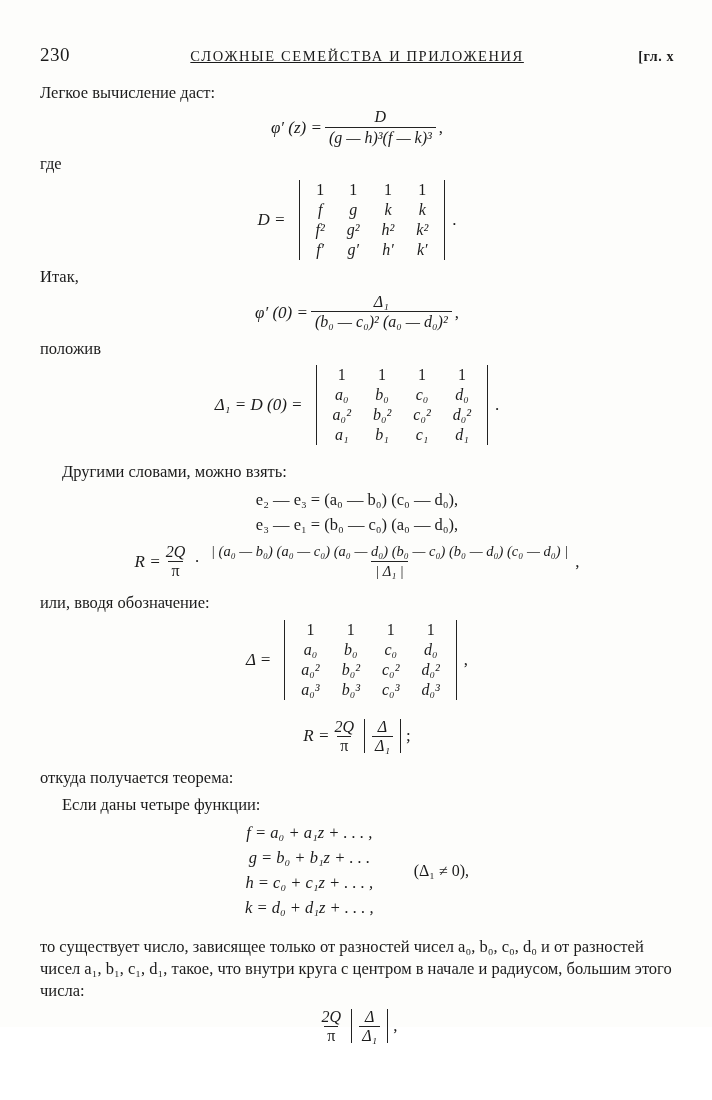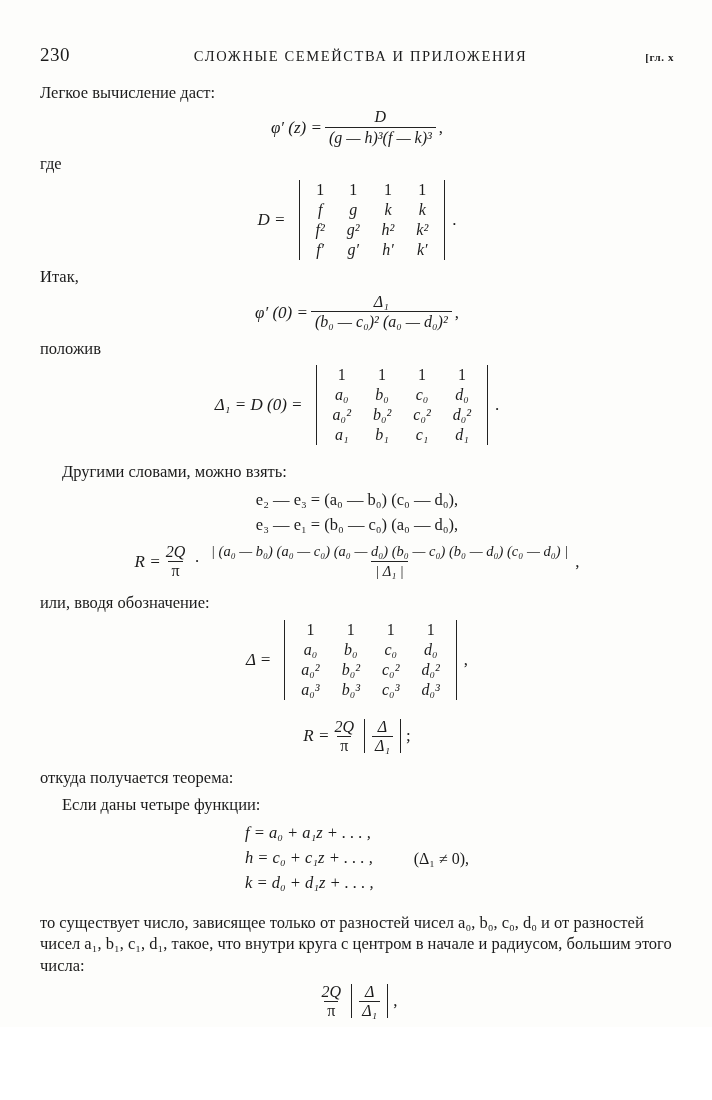--- a/index.html
+++ b/index.html
@@ -39,23 +39,24 @@
     font-size: 19px;
     letter-spacing: 0.5px;
   }
   .runhead .title {
     font-size: 14.5px;
     letter-spacing: 1.6px;
     text-transform: uppercase;
     flex: 1;
     text-align: center;
     padding-left: 6px;
+    text-decoration: underline;
   }
   .runhead .chap {
-    font-size: 11px;
+    font-size: 14px;
     font-weight: bold;
     letter-spacing: 0.6px;
   }
   
   .content {
     position: absolute;
     top: 82px;
     left: 40px;
     width: 634px;
   }
@@ -124,21 +125,21 @@
   .det td.up { font-style: normal; }
   .eqlabel {
     font-size: 17px;
     font-style: italic;
     margin-right: 6px;
   }
   .eqsys {
     display: inline-block;
     font-size: 16.5px;
     line-height: 1.5;
-    text-align: left;
+    text-align: center;
   }
   .inline-note {
     font-size: 16px;
     margin-left: 40px;
   }
   .ital-par {
     font-size: 16.5px;
     line-height: 1.32;
     margin: 0 0 2px 0;
   }
@@ -374,20 +375,21 @@
       </span>
     </div>
 
     <div class="spacer6"></div>
     <p class="txt">откуда получается теорема:</p>
     <p class="ital-par" style="text-indent:22px;">Если даны четыре функции:</p>
 
     <div class="disp">
       <span class="eqsys ital">
         <div>f = a₀ + a₁z + . . . ,</div>
+        <div>g = b₀ + b₁z + . . .</div>
         <div>h = c₀ + c₁z + . . . ,</div>
         <div>k  = d₀ + d₁z + . . . ,</div>
       </span>
       <span class="inline-note">(Δ₁ ≠ 0),</span>
     </div>
 
     <div class="spacer10"></div>
     <p class="ital-par">то существует число, зависящее только от разностей чисел a₀, b₀, c₀, d₀ и от разностей чисел a₁, b₁, c₁, d₁, такое, что внутри круга с центром в начале и радиусом, большим этого числа:</p>
 
     <div class="disp">

